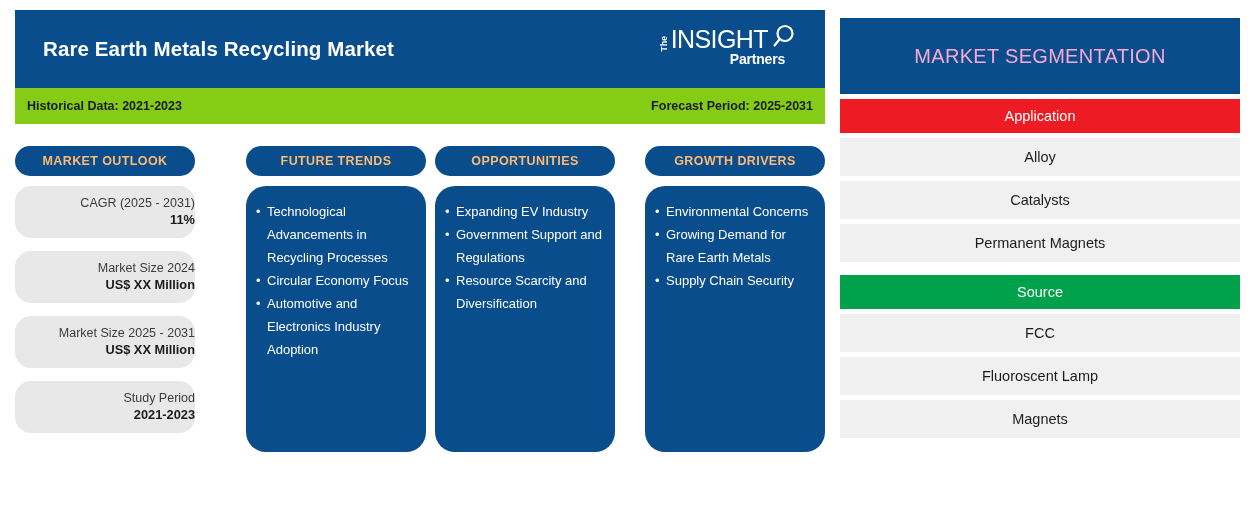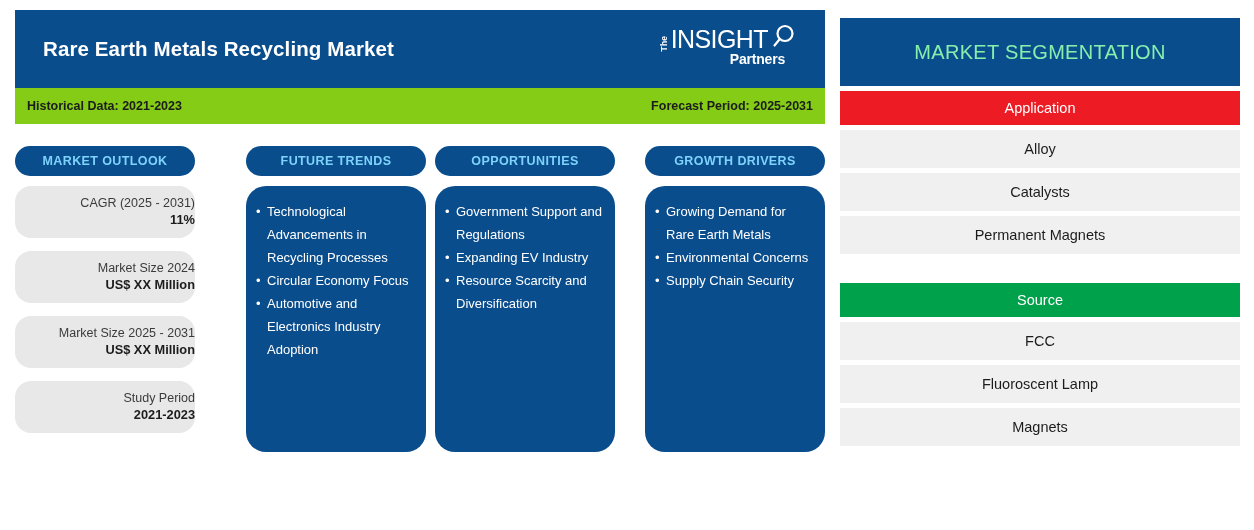--- a/index.html
+++ b/index.html
@@ -145,21 +145,21 @@
   .col-0 { left: 0px; }
   .col-1 { left: 210px; padding-left: 21px; }
   .col-2 { left: 420px; }
   .col-3 { left: 630px; }
 
   .col-pill {
     width: 180px;
     height: 30px;
     border-radius: 15px;
     background: #0a4d8c;
-    color: #7dd3fc;
+    color: #fdba74;
     font-size: 12.5px;
     font-weight: bold;
     letter-spacing: 0.4px;
     display: flex;
     align-items: center;
     justify-content: center;
     white-space: nowrap;
   }
 
   
@@ -225,34 +225,34 @@
   
   .right-panel {
     position: absolute;
     left: 840px;
     top: 18px;
     width: 400px;
   }
 
   .seg-header {
     width: 400px;
-    height: 68px;
+    height: 76px;
     background: #0a4d8c;
-    color: #86efac;
+    color: #f9a8d4;
     font-size: 20px;
     font-weight: normal;
     letter-spacing: 0.3px;
     display: flex;
     align-items: center;
     justify-content: center;
     white-space: nowrap;
   }
 
   .seg-group { margin-top: 5px; }
-  .seg-group + .seg-group { margin-top: 29px; }
+  .seg-group + .seg-group { margin-top: 13px; }
 
   .seg-title {
     width: 400px;
     height: 34px;
     color: #ffffff;
     font-size: 14.5px;
     display: flex;
     align-items: center;
     justify-content: center;
     white-space: nowrap;
@@ -335,33 +335,33 @@
             <li class="bullet-item">Circular Economy Focus</li>
             <li class="bullet-item">Automotive and Electronics Industry Adoption</li>
           </ul>
         </div>
       </div>
 
       <div class="column col-2">
         <div class="col-pill">OPPORTUNITIES</div>
         <div class="bullet-card">
           <ul class="bullet-list">
+            <li class="bullet-item">Expanding EV Industry</li>
             <li class="bullet-item">Government Support and Regulations</li>
-            <li class="bullet-item">Expanding EV Industry</li>
             <li class="bullet-item">Resource Scarcity and Diversification</li>
           </ul>
         </div>
       </div>
 
       <div class="column col-3">
         <div class="col-pill">GROWTH DRIVERS</div>
         <div class="bullet-card">
           <ul class="bullet-list">
+            <li class="bullet-item">Environmental Concerns</li>
             <li class="bullet-item">Growing Demand for Rare Earth Metals</li>
-            <li class="bullet-item">Environmental Concerns</li>
             <li class="bullet-item">Supply Chain Security</li>
           </ul>
         </div>
       </div>
 
     </div>
   </div>
 
   <div class="right-panel">
 

